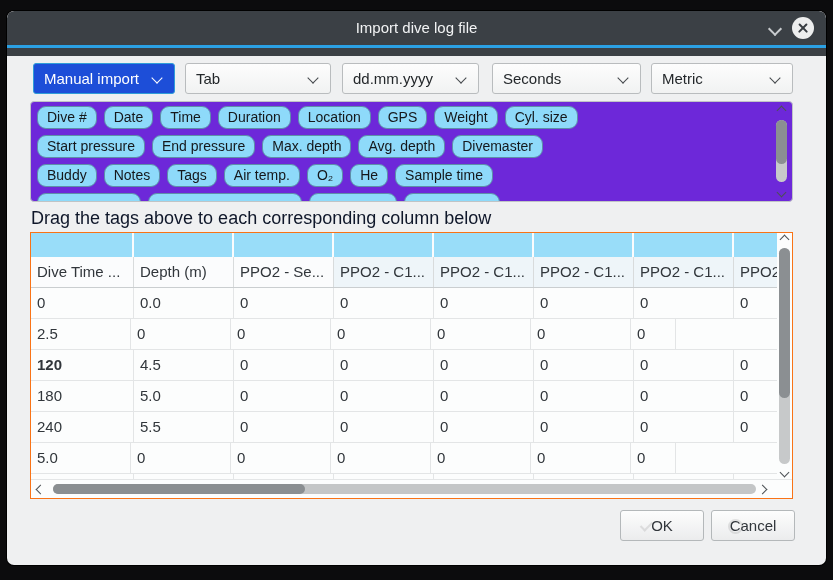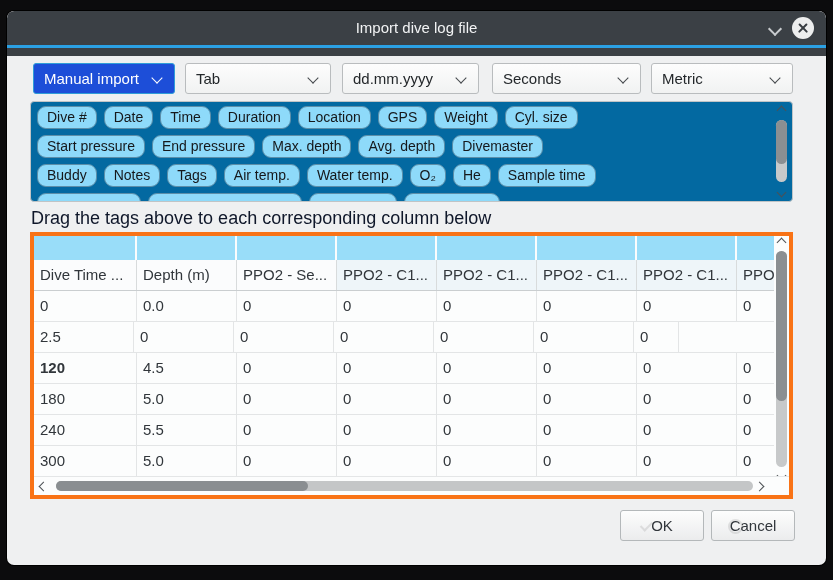--- a/index.html
+++ b/index.html
@@ -28,21 +28,21 @@
   .combo .lbl{position:absolute;left:10px;line-height:29px;white-space:nowrap;}
   .combo .cv{position:absolute;right:13px;top:10px;width:7px;height:7px;
     border-right:1.7px solid #45494d;border-bottom:1.7px solid #45494d;transform:rotate(45deg);}
   .combo.active{background:#1d4ed8;border-color:#2f9dd8;color:#ffffff;}
   .combo.active .cv{border-color:#ffffff;}
   #combo-0{left:26px;width:142px;} #combo-1{left:178px;width:146px;} #combo-2{left:335px;width:137px;}
   #combo-3{left:485px;width:149px;} #combo-4{left:644px;width:142px;}
 
   
   .tags-panel{position:absolute;left:23px;top:90px;width:763px;height:101px;box-sizing:border-box;
-    background:#0369a1;border:1px solid #c0c4c6;border-radius:4px;overflow:hidden;}
+    background:#6d28d9;border:1px solid #c0c4c6;border-radius:4px;overflow:hidden;}
   .tags-content{position:absolute;left:6px;top:4px;right:22px;overflow:hidden;bottom:0;}
   .tag-row{display:flex;gap:7px;margin-bottom:6px;}
   .tag{height:23px;box-sizing:border-box;line-height:20px;padding:0 9px;background:#8edafa;
     border:1px solid #5d8fa9;border-radius:9px;font-size:14px;color:#15181b;white-space:nowrap;cursor:grab;}
   .tag.cut{padding:0;}
 
   
   .cv-ic{display:inline-block;width:6px;height:6px;border-right:1.8px solid #4c5155;border-bottom:1.8px solid #4c5155;}
   .vscroll{position:absolute;width:15px;}
   .vscroll .up{position:absolute;top:3px;left:4px;transform:rotate(-135deg);}
@@ -54,21 +54,21 @@
   .tags-vs .vs-thumb{top:0;height:44px;}
   .table-vs{right:0;top:0;height:246px;background:#fcfdfd;}
   .table-vs .vs-track{top:15px;height:216px;}
   .table-vs .vs-thumb{top:0;height:150px;}
 
   
   .drag-hint{position:absolute;left:24px;top:197px;font-size:18px;color:#0f172a;}
 
   
   .table-panel{position:absolute;left:23px;top:221px;width:763px;height:267px;box-sizing:border-box;
-    background:#fcfdfd;border:4px solid #f97316;}
+    background:#fcfdfd;border:1px solid #f97316;}
   .drop-row{display:flex;height:24px;background:#fcfdfd;}
   .drop-cell{box-sizing:border-box;background:#99ddf9;border-right:2px solid #fbfcfd;cursor:pointer;}
   .header-row{display:flex;height:30px;border-bottom:1px solid #caced0;}
   .hcell{box-sizing:border-box;border-right:1px solid #d8dbdc;background:#fbfcfd;padding-left:6px;
     line-height:29px;font-size:15px;color:#31363b;white-space:nowrap;overflow:hidden;cursor:pointer;}
   .hcell.tint{background:#eef5f9;}
   .trow{display:flex;height:30px;border-bottom:1px solid #e3e5e6;background:#fcfdfd;}
   .tcell{box-sizing:border-box;border-right:1px solid #e3e5e6;padding-left:6px;line-height:29px;
     font-size:15px;color:#31363b;white-space:nowrap;overflow:hidden;}
   .trow.partial{height:12px;border-bottom:none;}
@@ -140,21 +140,20 @@
           <span class="tag">End pressure</span>
           <span class="tag">Max. depth</span>
           <span class="tag">Avg. depth</span>
           <span class="tag">Divemaster</span>
         </div>
         <div class="tag-row">
           <span class="tag">Buddy</span>
           <span class="tag">Notes</span>
           <span class="tag">Tags</span>
           <span class="tag">Air temp.</span>
-          <span class="tag">Water temp.</span>
           <span class="tag">O₂</span>
           <span class="tag">He</span>
           <span class="tag">Sample time</span>
         </div>
         <div class="tag-row">
           <span class="tag cut" style="width: 104px;"></span>
           <span class="tag cut" style="width: 154px;"></span>
           <span class="tag cut" style="width: 88px;"></span>
           <span class="tag cut" style="width: 96px;"></span>
         </div>
@@ -235,21 +234,20 @@
           <div class="tcell" style="width: 103px;">240</div>
           <div class="tcell" style="width: 100px;">5.5</div>
           <div class="tcell" style="width: 100px;">0</div>
           <div class="tcell" style="width: 100px;">0</div>
           <div class="tcell" style="width: 100px;">0</div>
           <div class="tcell" style="width: 100px;">0</div>
           <div class="tcell" style="width: 100px;">0</div>
           <div class="tcell" style="width: 45px;">0</div>
         </div>
         <div class="trow">
-          <div class="tcell" style="width: 103px;">300</div>
           <div class="tcell" style="width: 100px;">5.0</div>
           <div class="tcell" style="width: 100px;">0</div>
           <div class="tcell" style="width: 100px;">0</div>
           <div class="tcell" style="width: 100px;">0</div>
           <div class="tcell" style="width: 100px;">0</div>
           <div class="tcell" style="width: 100px;">0</div>
           <div class="tcell" style="width: 45px;">0</div>
         </div>
         <div class="trow partial">
           <div class="tcell" style="width: 103px;"></div>

